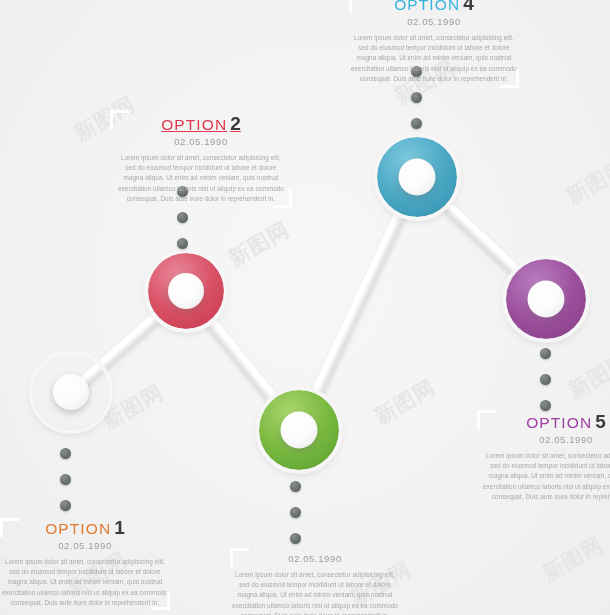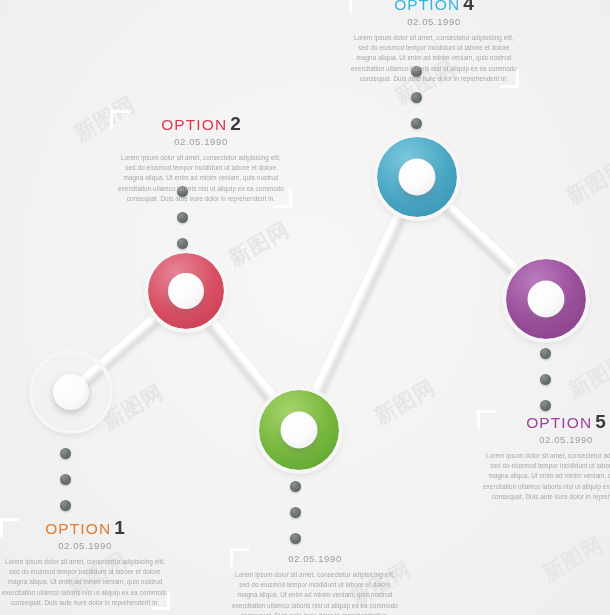--- a/index.html
+++ b/index.html
@@ -213,21 +213,21 @@
     <div class="title" style="color:#e07b33;">
       <span>OPTION</span><span class="num">1</span>
     </div>
     <div class="date">02.05.1990</div>
     <div class="body">Lorem ipsum dolor sit amet, consectetur adipisicing elit, sed do eiusmod tempor incididunt ut labore et dolore magna aliqua. Ut enim ad minim veniam, quis nostrud exercitation ullamco laboris nisi ut aliquip ex ea commodo consequat. Duis aute irure dolor in reprehenderit in.</div>
   </div>
 
   <div class="block" style="left:112px; top:114px;">
     <div class="brk tl" style="left:-2px; top:-4px;"></div>
     <div class="brk br" style="right:-2px; bottom:-4px;"></div>
-    <div class="title" style="color:#e0394f;">
+    <div class="title" style="color:#e0394f;text-decoration:underline;">
       <span>OPTION</span><span class="num">2</span>
     </div>
     <div class="date">02.05.1990</div>
     <div class="body">Lorem ipsum dolor sit amet, consectetur adipisicing elit, sed do eiusmod tempor incididunt ut labore et dolore magna aliqua. Ut enim ad minim veniam, quis nostrud exercitation ullamco laboris nisi ut aliquip ex ea commodo consequat. Duis aute irure dolor in reprehenderit in.</div>
   </div>
 
   <div class="block" style="left:226px; top:550px;">
     <div class="brk tl" style="left:4px; top:-2px;"></div>
 
     <div class="date">02.05.1990</div>

